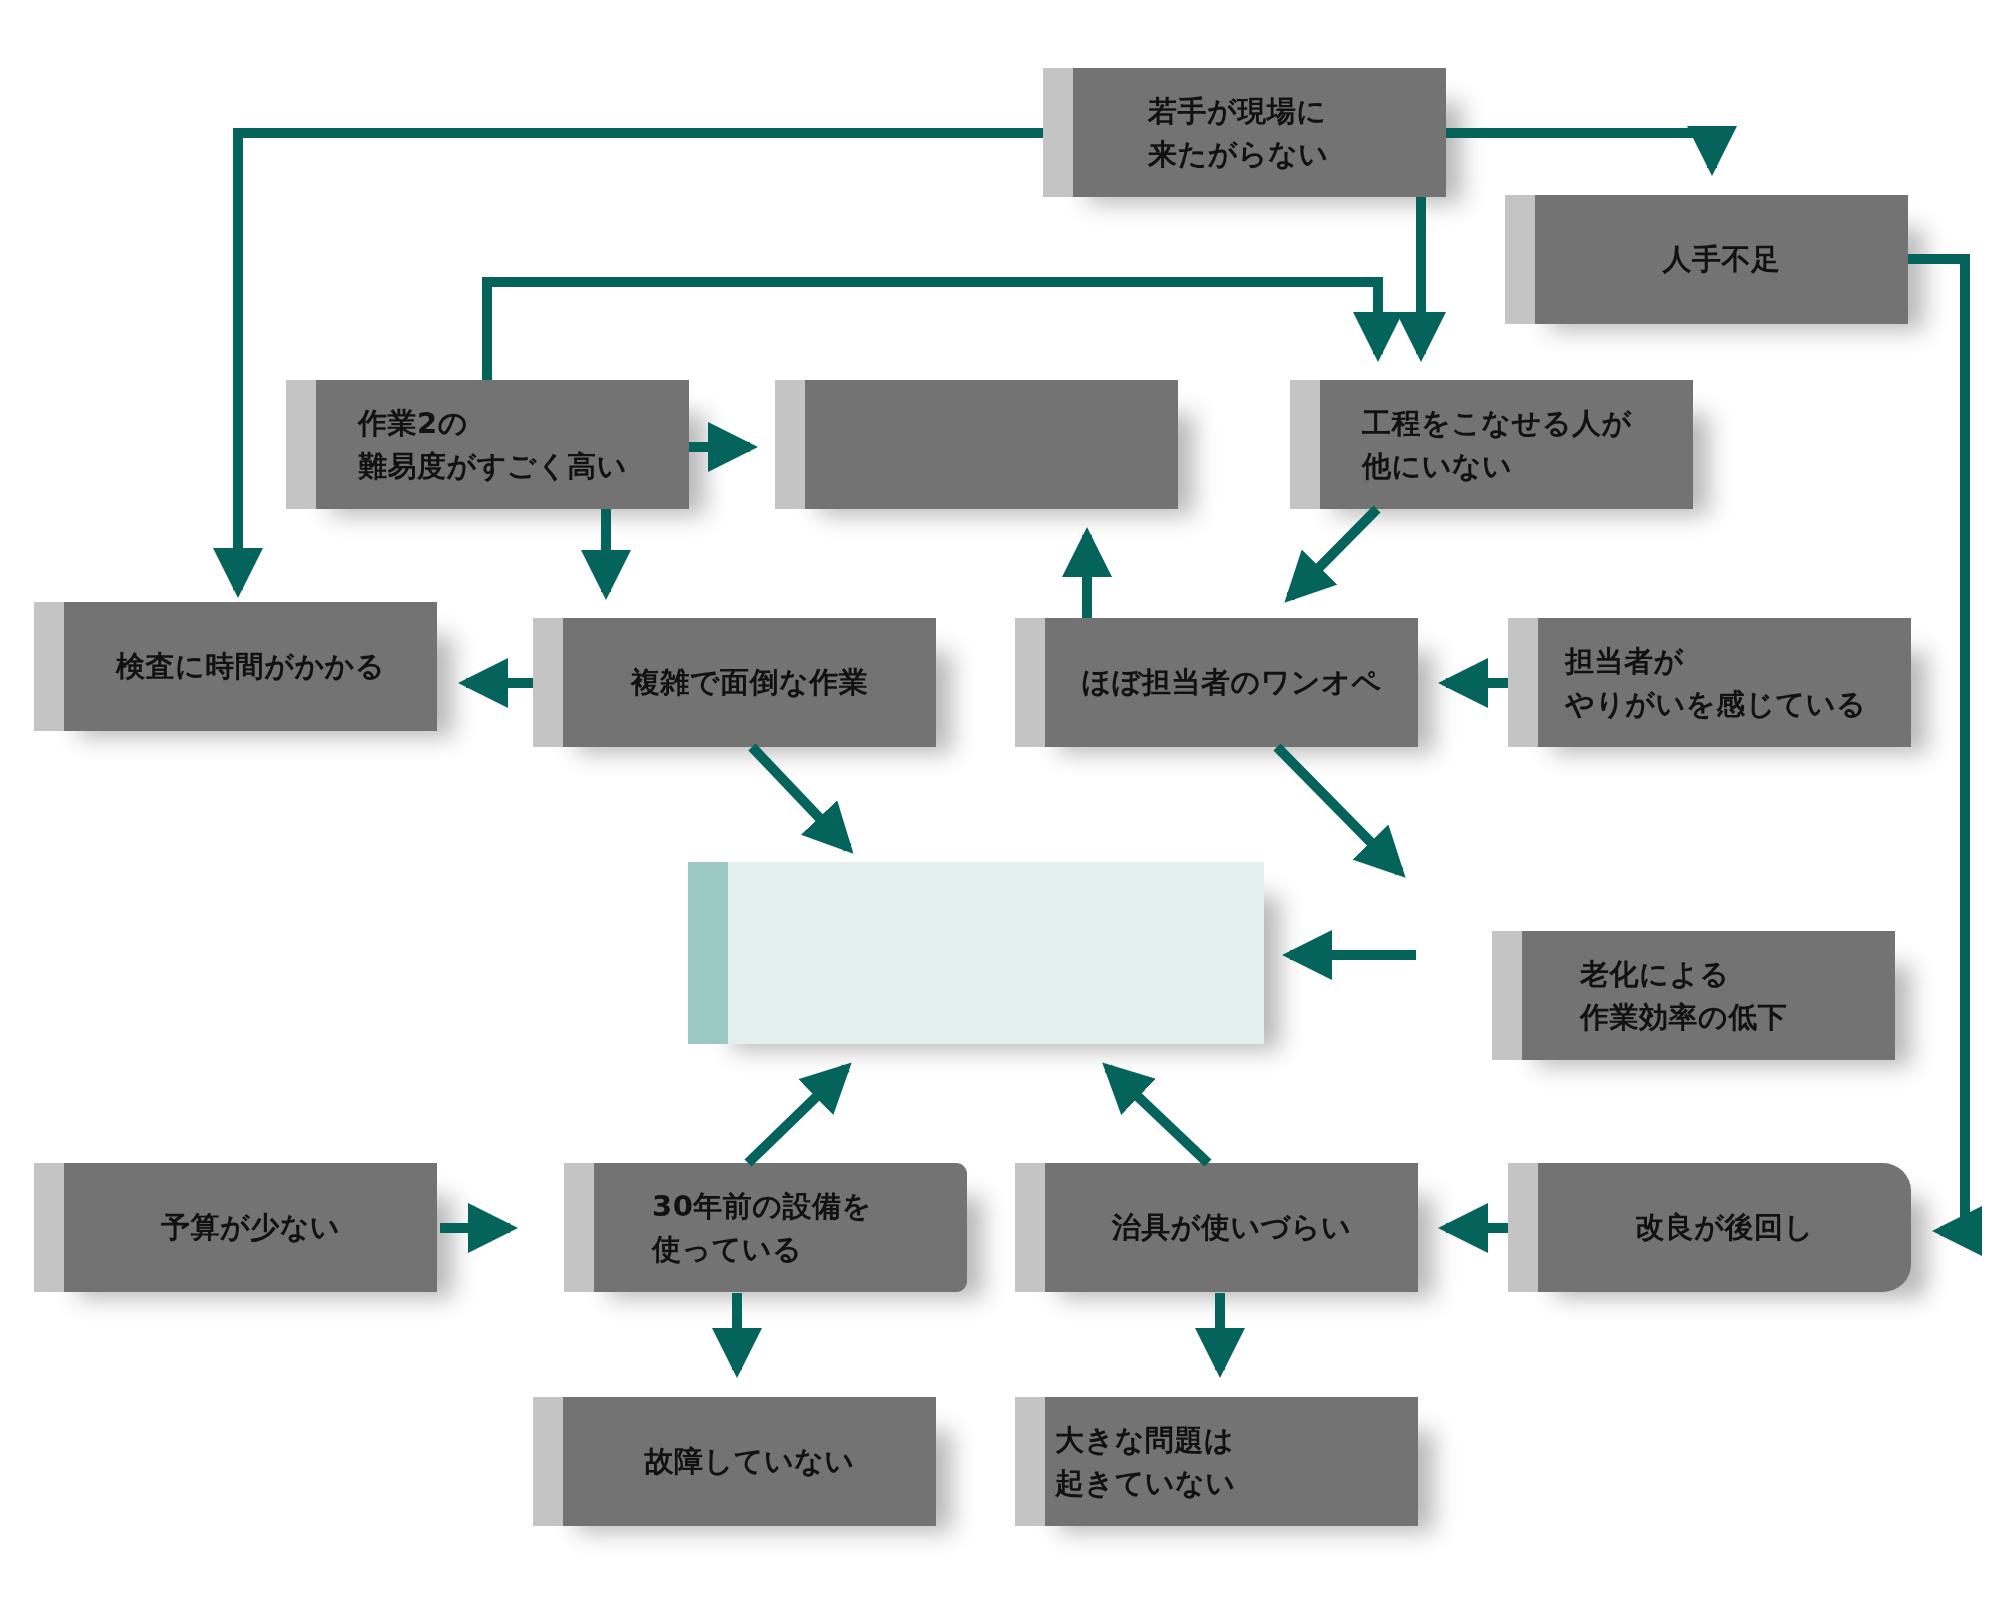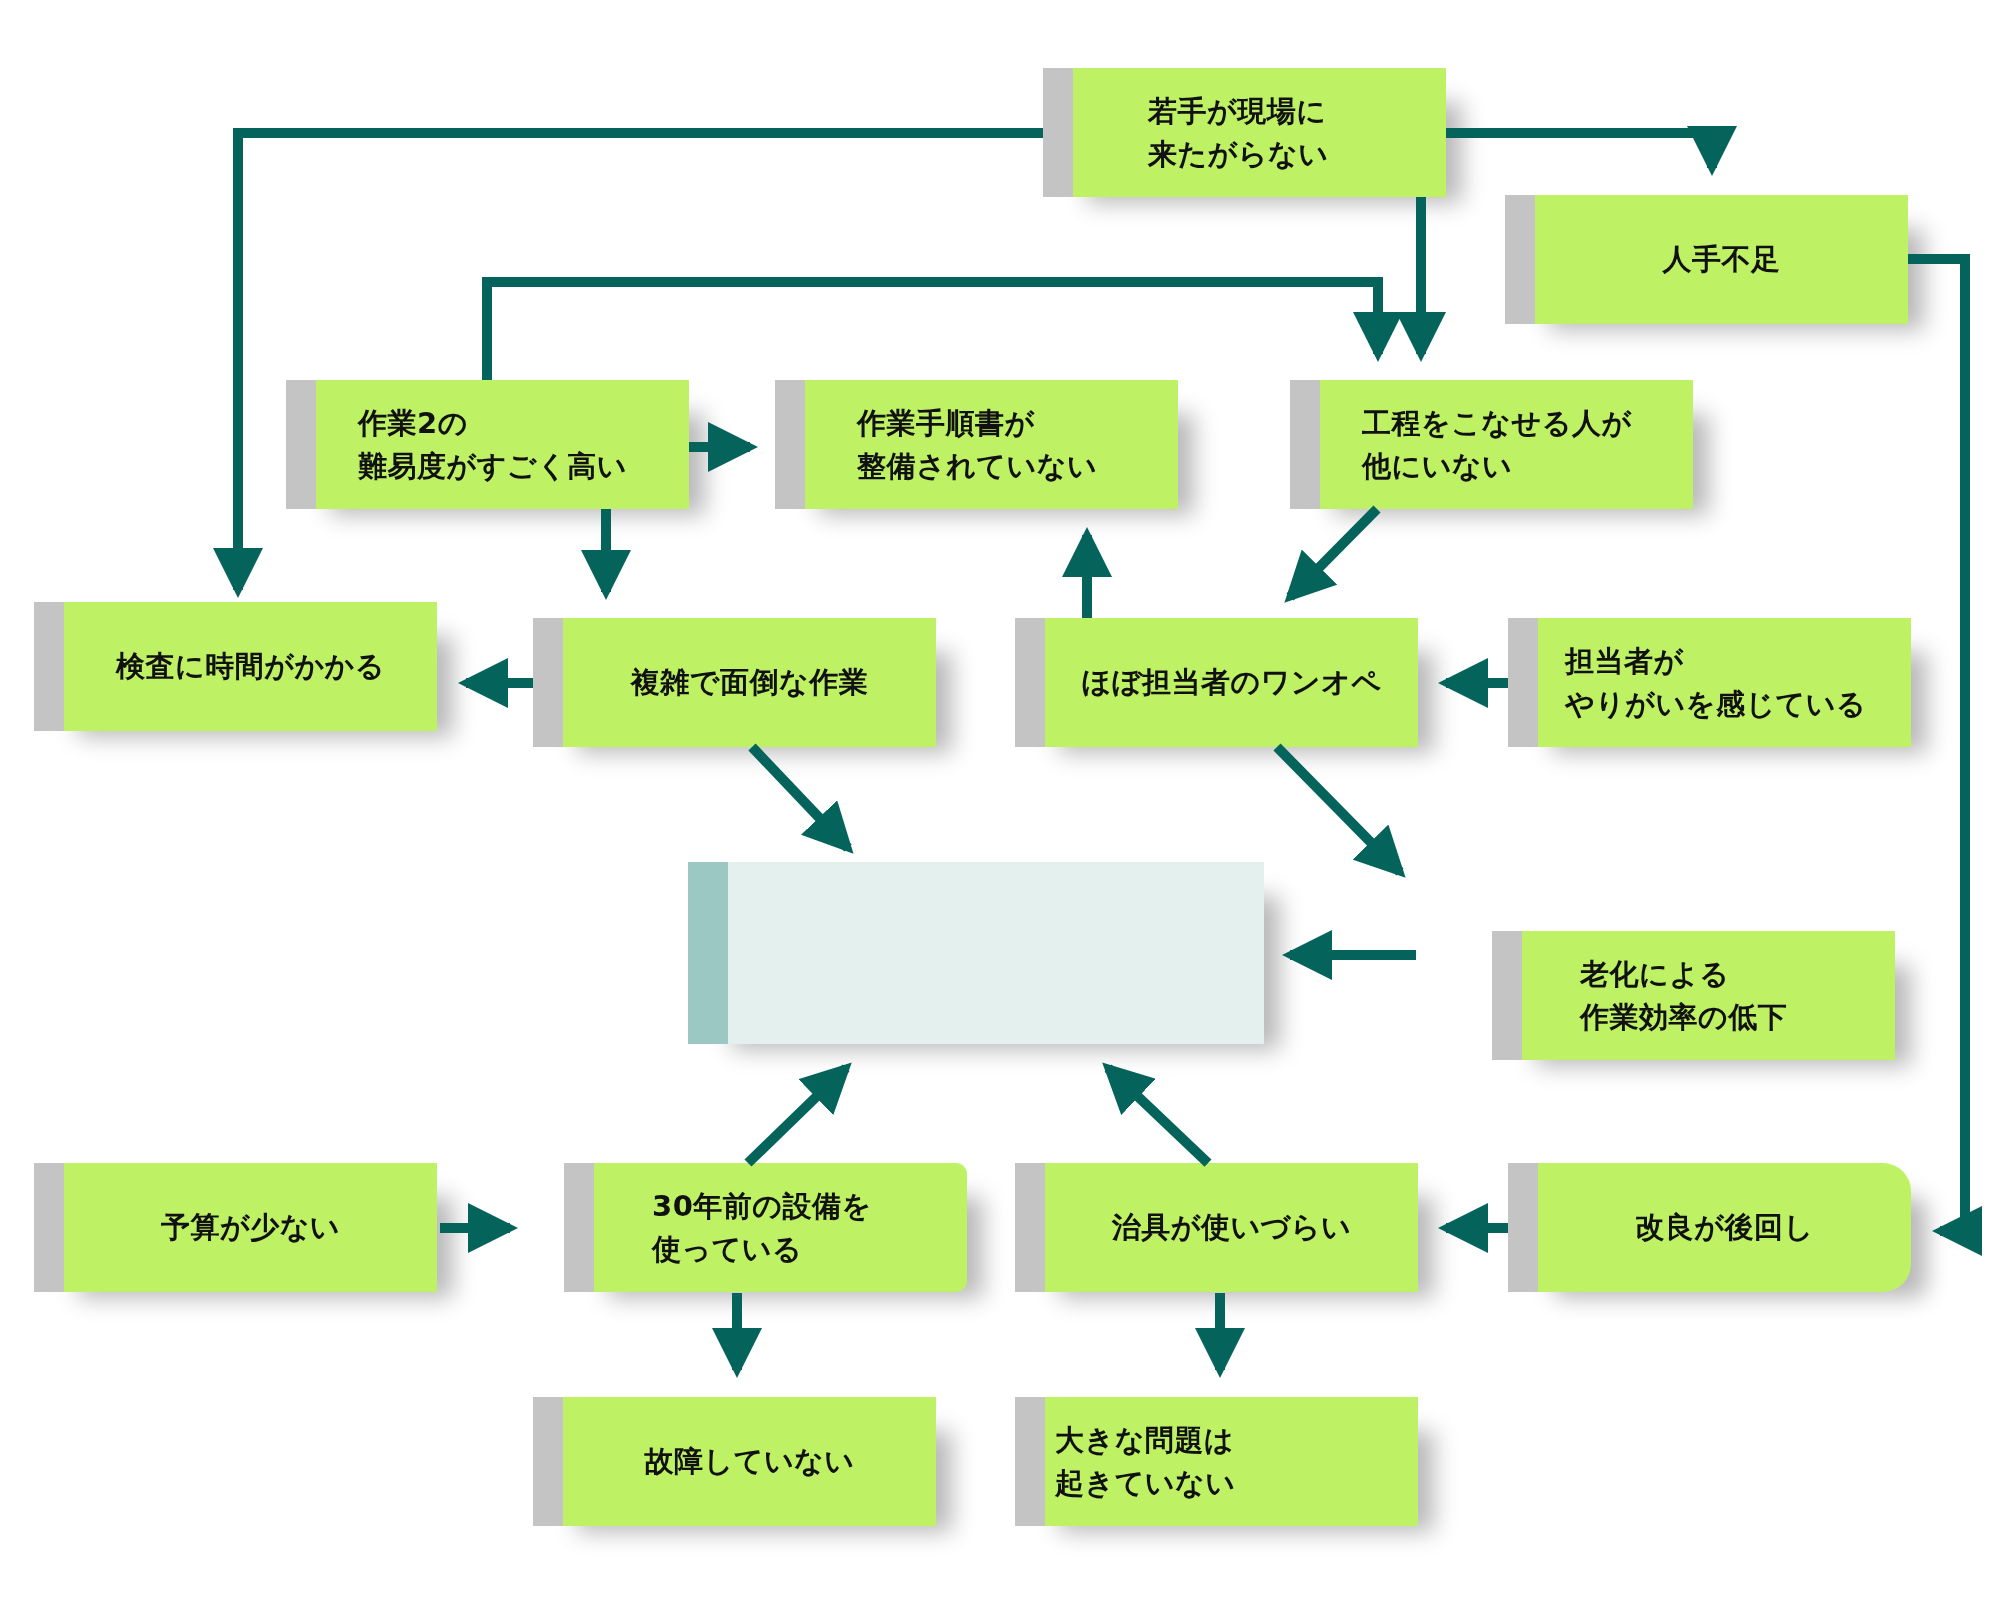--- a/index.html
+++ b/index.html
@@ -1,19 +1,19 @@
 <!DOCTYPE html>
 <html><head>
 <meta charset="utf-8">
 <style>
   html, body { margin:0; padding:0; background:#ffffff; }
   body { width:2000px; height:1600px; position:relative; overflow:hidden;
          font-family:"DejaVu Sans", "Liberation Sans", sans-serif; }
   #edges { position:absolute; left:0; top:0; width:2000px; height:1600px; z-index:2; pointer-events:none; }
-  .node { position:absolute; width:403px; height:129px; background:#bef264;
+  .node { position:absolute; width:403px; height:129px; background:#737373;
           box-shadow: 30px 20px 22px -14px rgba(0,0,0,0.28);
           display:flex; align-items:center; z-index:1; box-sizing:border-box; }
   .node .bar { position:absolute; left:0; top:0; bottom:0; width:30px; background:#c4c4c4; }
   .node .label { position:relative; white-space:pre-line; color:#111; font-weight:bold;
                  font-size:29px; line-height:43px; letter-spacing:0.5px; }
   .node.center-text { justify-content:center; }
   .node.center-text .label { margin-left:30px; }
   .node.left-text .label { margin-left:100px; }
   .node.main { width:576px; height:182px; background:#e3f0ee; }
   .node.main .bar { width:40px; background:#9bc8c2; }
@@ -84,22 +84,20 @@
 </div>
 
 <div class="node left-text" style="left:286px;top:380px;">
   <div class="bar"></div>
   <div class="label" style="margin-left:72px;">作業2の
 難易度がすごく高い</div>
 </div>
 
 <div class="node left-text" style="left:775px;top:380px;">
   <div class="bar"></div>
-  <div class="label" style="margin-left:82px;">作業手順書が
-整備されていない</div>
 </div>
 
 <div class="node left-text" style="left:1290px;top:380px;">
   <div class="bar"></div>
   <div class="label" style="margin-left:72px;">工程をこなせる人が
 他にいない</div>
 </div>
 
 <div class="node center-text" style="left:34px;top:602px;">
   <div class="bar"></div>

